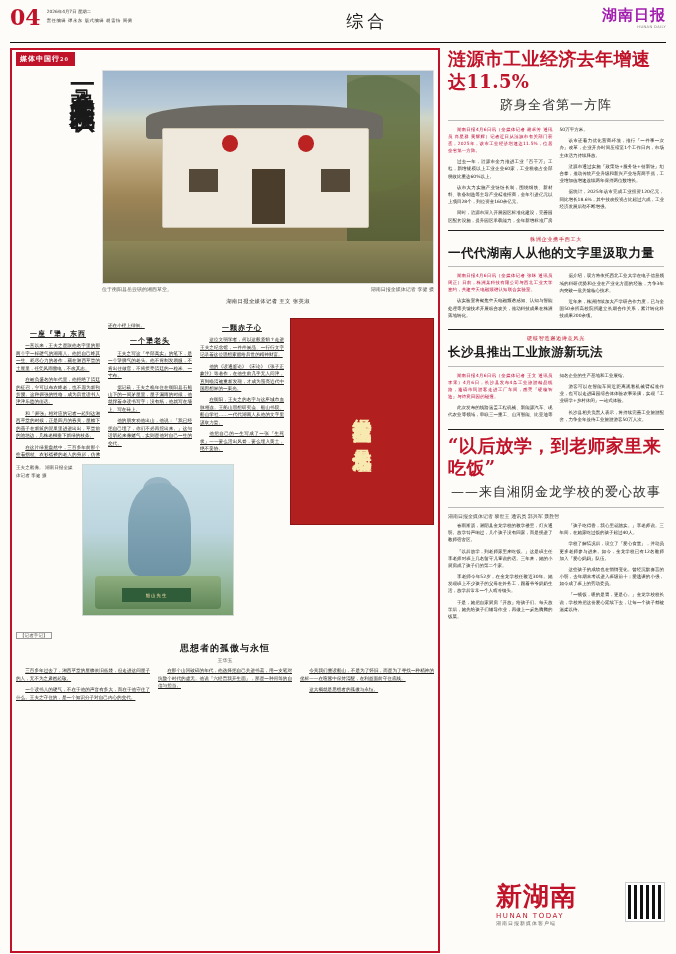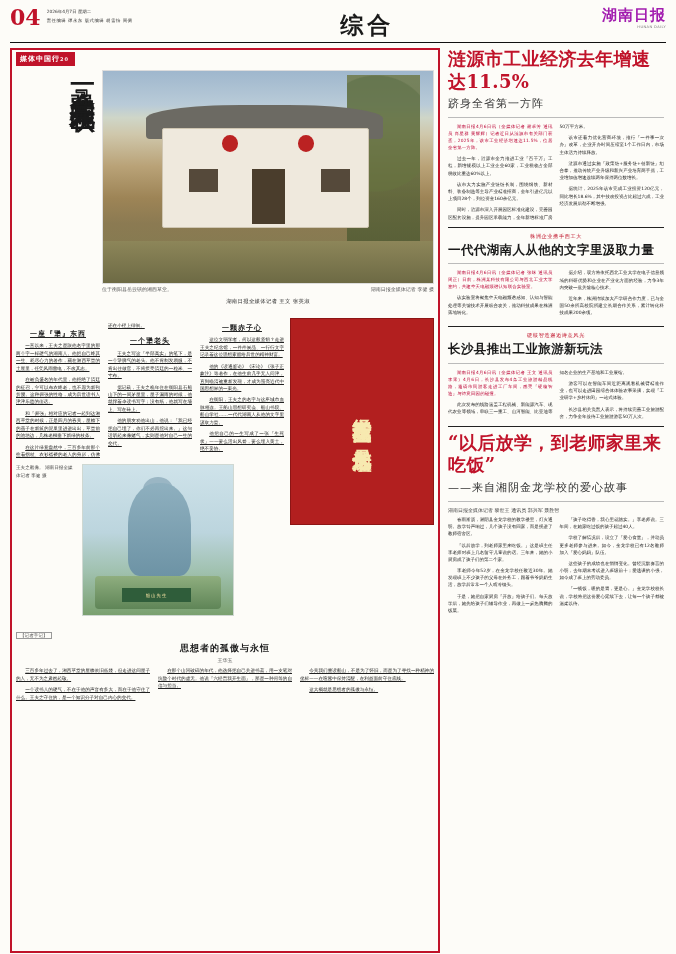--- a/index.html
+++ b/index.html
@@ -12,21 +12,21 @@
     position:relative;
   }
   .page{position:relative;width:676px;height:768px;box-sizing:border-box;padding:6px 10px 0 10px;border-radius:16px;}
 
   
   .masthead{display:flex;align-items:flex-start;justify-content:space-between;height:34px;border-bottom:1px solid #111;padding-bottom:2px;}
   .mh-left{display:flex;align-items:flex-start;gap:6px;}
   .pagenum{font-size:22px;font-weight:bold;color:#c0132a;line-height:1;font-family:"DejaVu Serif","Liberation Serif",serif;}
   .mh-meta{font-size:4.4px;line-height:1.5;color:#333;padding-top:3px;}
   .mh-meta .row2{margin-top:2px;letter-spacing:.5px;}
-  .mh-center{font-size:23px;font-weight:bold;letter-spacing:4px;font-family:"DejaVu Serif","Liberation Serif",serif;padding-top:4px;}
+  .mh-center{font-size:17px;font-weight:normal;letter-spacing:4px;font-family:"DejaVu Serif","Liberation Serif",serif;padding-top:4px;}
   .mh-right{text-align:right;}
   .hnrb{font-size:15px;font-weight:bold;color:#a21caf;letter-spacing:1px;font-family:"DejaVu Serif","Liberation Serif",serif;}
   .hnrb-sub{font-size:3.6px;color:#777;letter-spacing:.4px;}
 
   
   .body-wrap{display:flex;gap:8px;margin-top:5px;height:905px;}
   .left-zone{width:430px;position:relative;border:2px solid #c0132a;box-sizing:border-box;padding:4px;}
   .right-zone{width:216px;position:relative;}
 
   
@@ -94,21 +94,21 @@
 
   .label-chip{display:inline-block;font-size:4.6px;border:1px solid #999;padding:0 3px;color:#555;margin-bottom:3px;}
 
   
   .r-rule{border-top:1px solid #222;margin:6px 0 5px 0;}
   .r-rule.thin{border-top:1px solid #bbb;}
   .r-kicker{font-size:5.2px;color:#c0132a;text-align:center;letter-spacing:.6px;margin-bottom:2px;}
   .r-head{font-size:12.5px;font-weight:bold;font-family:"DejaVu Serif","Liberation Serif",serif;line-height:1.25;letter-spacing:.4px;}
   .r-head.big{font-size:18px;}
   .r-head.red{color:#c0132a;}
-  .r-sub{font-size:11px;color:#333;margin:3px 0 4px 0;letter-spacing:1px;}
+  .r-sub{font-size:13px;text-align:center;color:#333;margin:3px 0 4px 0;letter-spacing:1px;}
   .r-line{font-size:5px;color:#444;margin:2px 0 3px 0;}
   .r-cols2{column-count:2;column-gap:7px;font-size:4.5px;line-height:1.6;text-align:justify;color:#222;}
   .r-cols2 p{margin:0 0 4px 0;text-indent:2em;}
   .r-credit{font-size:4.4px;color:#b03;letter-spacing:.2px;margin-bottom:3px;}
 
   .logo-block{position:absolute;right:0;bottom:0;width:168px;height:70px;}
   .logo-red{font-size:26px;font-weight:bold;color:#c0132a;font-family:"DejaVu Serif","Liberation Serif",serif;letter-spacing:1px;line-height:1;}
   .logo-en{font-size:7px;color:#c0132a;letter-spacing:1.5px;margin-top:3px;}
   .logo-cn{font-size:5px;color:#666;letter-spacing:1px;}
   .qr{width:34px;height:34px;background:
@@ -270,16 +270,22 @@
           <p>『以后放学，到老师家里来吃饭。』这是班主任李老师对班上几名留守儿童说的话。三年来，她的小厨房成了孩子们的第二个家。</p>
           <p>李老师今年52岁，在金龙学校任教近30年。她发现班上不少孩子的父母在外务工，跟着爷爷奶奶生活，放学后常常一个人啃冷馒头。</p>
           <p>于是，她把自家厨房『开放』给孩子们。每天放学后，她先给孩子们辅导作业，再做上一桌热腾腾的饭菜。</p>
           <p>『孩子吃得香，我心里就踏实。』李老师说。三年间，在她家吃过饭的孩子超过40人。</p>
           <p>学校了解情况后，设立了『爱心食堂』，并动员更多老师参与进来。如今，金龙学校已有12名教师加入『爱心妈妈』队伍。</p>
           <p>这些孩子的成绩也在悄悄变化。曾经沉默寡言的小明，去年期末考试进入班级前十；爱逃课的小强，如今成了班上的劳动委员。</p>
           <p>『一顿饭，暖的是胃，更是心。』金龙学校校长说，学校将把这份爱心延续下去，让每一个孩子都被温柔以待。</p>
         </div>
       </div>
 
+      <div class="logo-block">
+        <div class="qr"></div>
+        <div class="logo-red">新湖南</div>
+        <div class="logo-en">HUNAN TODAY</div>
+        <div class="logo-cn">湖南日报新媒体客户端</div>
+      </div>
 
     </div>
   </div>
 </div>
 
 </body></html>

